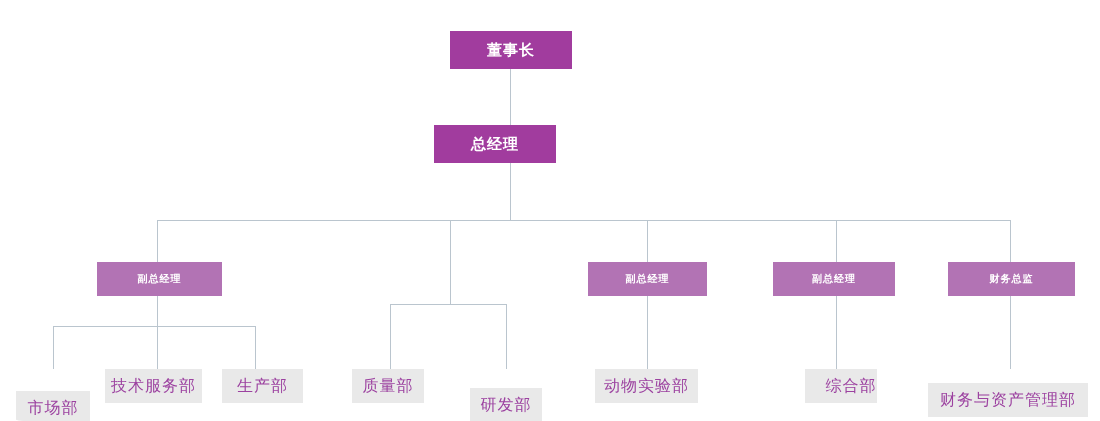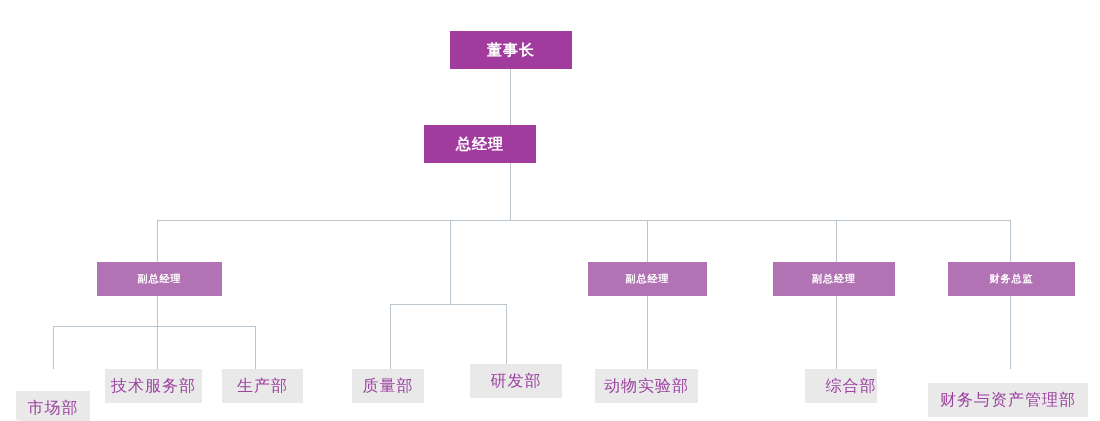--- a/index.html
+++ b/index.html
@@ -65,26 +65,26 @@
     <div class="line" style="left: 53px; top: 326px; width: 1px; height: 43px;"></div>
     <div class="line" style="left: 157px; top: 326px; width: 1px; height: 43px;"></div>
     <div class="line" style="left: 255px; top: 326px; width: 1px; height: 43px;"></div>
     <div class="line" style="left: 390px; top: 304px; width: 116px; height: 1px;"></div>
     <div class="line" style="left: 390px; top: 304px; width: 1px; height: 65px;"></div>
     <div class="line" style="left: 506px; top: 304px; width: 1px; height: 65px;"></div>
     <div class="line" style="left: 647px; top: 296px; width: 1px; height: 73px;"></div>
     <div class="line" style="left: 836px; top: 296px; width: 1px; height: 73px;"></div>
     <div class="line" style="left: 1010px; top: 296px; width: 1px; height: 73px;"></div>
     <div class="node primary" style="left: 450px; top: 31px; width: 122px; height: 38px;">董事长</div>
-    <div class="node primary" style="left: 424px; top: 125px; width: 112px; height: 38px;">总经理</div>
+    <div class="node primary" style="left: 434px; top: 125px; width: 122px; height: 38px;">总经理</div>
     <div class="node secondary" style="left: 97px; top: 262px; width: 125px; height: 34px;">副总经理</div>
     <div class="node secondary" style="left: 588px; top: 262px; width: 119px; height: 34px;">副总经理</div>
     <div class="node secondary" style="left: 773px; top: 262px; width: 122px; height: 34px;">副总经理</div>
     <div class="node secondary" style="left: 948px; top: 262px; width: 127px; height: 34px;">财务总监</div>
     <div class="node leaf" style="left: 16px; top: 369px; width: 74px; height: 34px; margin-top: 22px;">市场部</div>
     <div class="node leaf" style="left: 105px; top: 369px; width: 97px; height: 34px;">技术服务部</div>
     <div class="node leaf" style="left: 222px; top: 369px; width: 81px; height: 34px;">生产部</div>
     <div class="node leaf" style="left: 352px; top: 369px; width: 72px; height: 34px;">质量部</div>
-    <div class="node leaf" style="left: 470px; top: 364px; width: 92px; height: 34px;">研发部</div>
+    <div class="node leaf" style="left: 470px; top: 388px; width: 72px; height: 34px;">研发部</div>
     <div class="node leaf" style="left: 595px; top: 369px; width: 103px; height: 34px;">动物实验部</div>
     <div class="node leaf" style="left: 805px; top: 369px; width: 72px; height: 34px; padding-left: 20px;">综合部</div>
     <div class="node leaf" style="left: 928px; top: 369px; width: 160px; height: 34px; margin-top: 14px;">财务与资产管理部</div>
   </div>
 
 </body></html>

